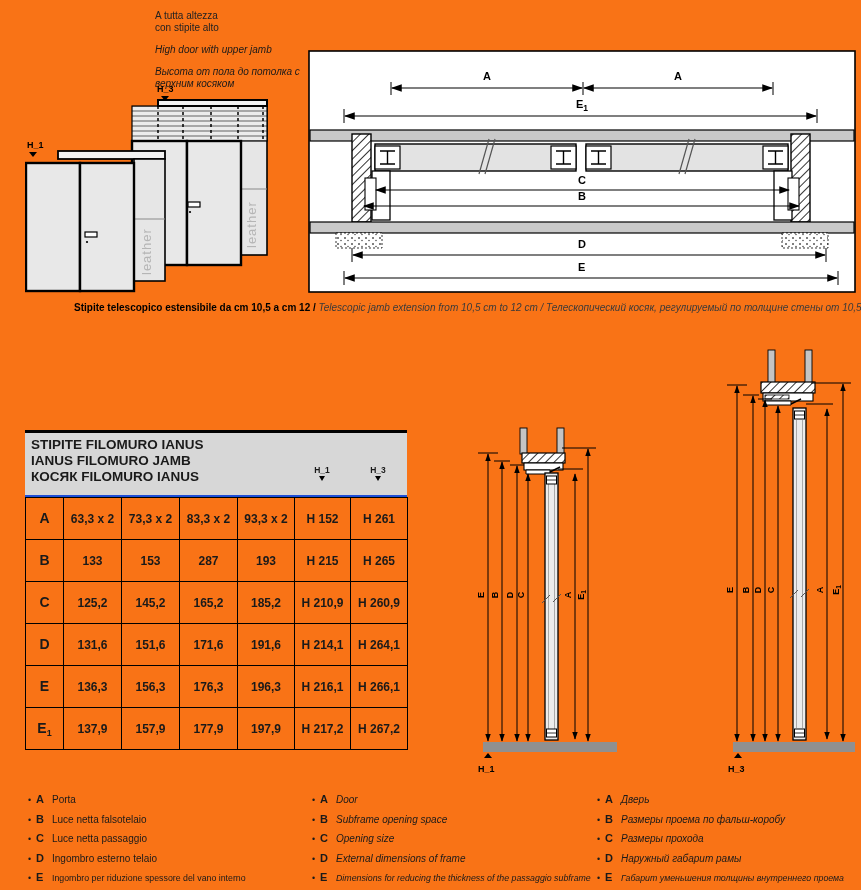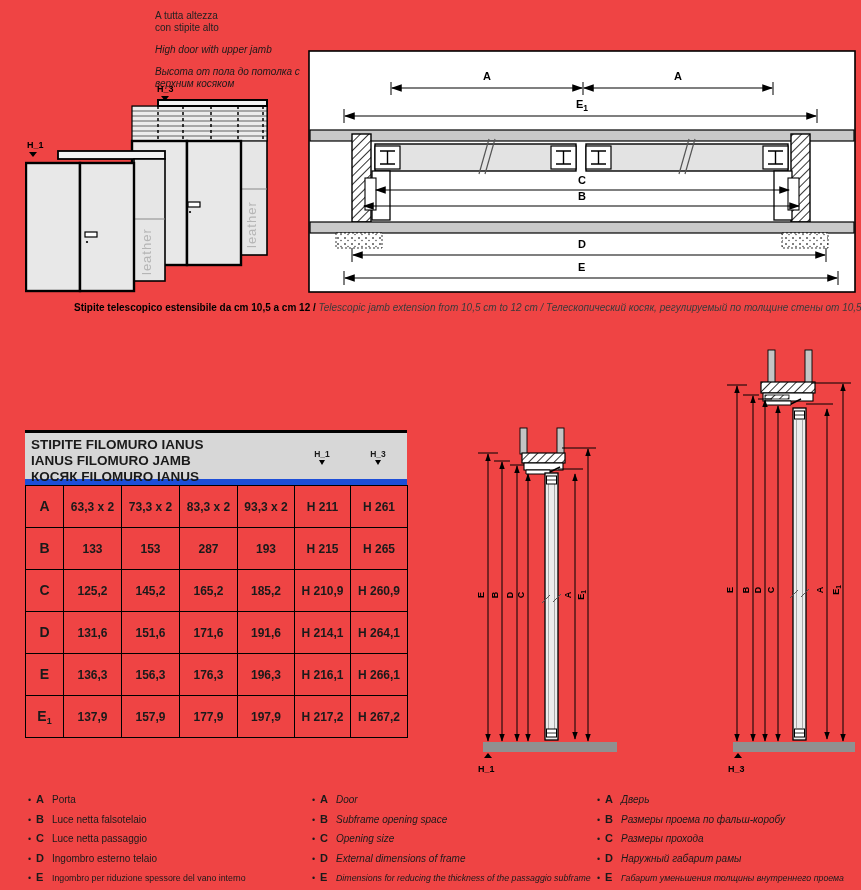--- a/index.html
+++ b/index.html
@@ -1,31 +1,31 @@
 <!DOCTYPE html>
 <html><head>
 <meta charset="utf-8">
 <style>
   html,body{margin:0;padding:0;background:#fff;}
-  #page{position:relative;width:861px;height:890px;background:#ef4444;overflow:hidden;
+  #page{position:relative;width:861px;height:890px;background:#f97316;overflow:hidden;
         font-family:"Liberation Sans",sans-serif;color:#1a1a1a;}
   .abs{position:absolute;}
   
   #intro{left:155px;top:10px;width:160px;font-size:10px;line-height:12px;}
   #intro .it{color:#222;}
   #intro .en{font-style:italic;margin-top:10px;}
   #intro .ru{font-style:italic;margin-top:10px;}
   
   #caption{left:42px;top:302px;width:815px;font-size:10px;white-space:nowrap;}
   #caption .b{font-weight:bold;color:#000;padding-left:32px;}
   #caption .i{font-style:italic;color:#3a3a3a;}
   
   #tablewrap{left:25px;top:430px;width:382px;}
   #tbar{height:3px;background:#000;}
-  #thead{position:relative;background:#d7d7d7;height:52px;border-bottom:6px solid #1d4ed8;padding:4px 0 0 6px;box-sizing:border-box;}
+  #thead{position:relative;background:#d7d7d7;height:64px;border-bottom:2px solid #1d4ed8;padding:4px 0 0 6px;box-sizing:border-box;}
   #thead .t1{font-weight:bold;font-size:13.5px;line-height:16px;}
   #thead .t2,#thead .t3{font-weight:bold;font-size:13.5px;line-height:16px;}
   .hcol{position:absolute;bottom:14px;width:60px;text-align:center;font-size:8.5px;font-weight:bold;}
   .hcol .tri{display:block;margin:1px auto 0;width:0;height:0;border-left:3.5px solid transparent;border-right:3.5px solid transparent;border-top:5px solid #000;}
   #hcol1{left:267px;} #hcol2{left:323px;}
   table.dim{border-collapse:collapse;table-layout:fixed;width:382px;}
   table.dim td{border:1.4px solid #000;text-align:center;font-weight:bold;font-size:12px;height:41px;padding:0;}
   table.dim td.lab{font-size:14px;}
   sub.s1{font-size:9px;vertical-align:-3px;font-weight:bold;}
   
@@ -207,21 +207,21 @@
           <col style="width:56px">
           <col style="width:57px">
         </colgroup>
       <tbody>
         <tr>
           <td class="lab"><span>A</span><sub class="s1"></sub></td>
           <td>63,3 x 2</td>
             <td>73,3 x 2</td>
             <td>83,3 x 2</td>
             <td>93,3 x 2</td>
-            <td>H 211</td>
+            <td>H 152</td>
             <td>H 261</td>
         </tr>
         <tr>
           <td class="lab"><span>B</span><sub class="s1"></sub></td>
           <td>133</td>
             <td>153</td>
             <td>287</td>
             <td>193</td>
             <td>H 215</td>
             <td>H 265</td>

